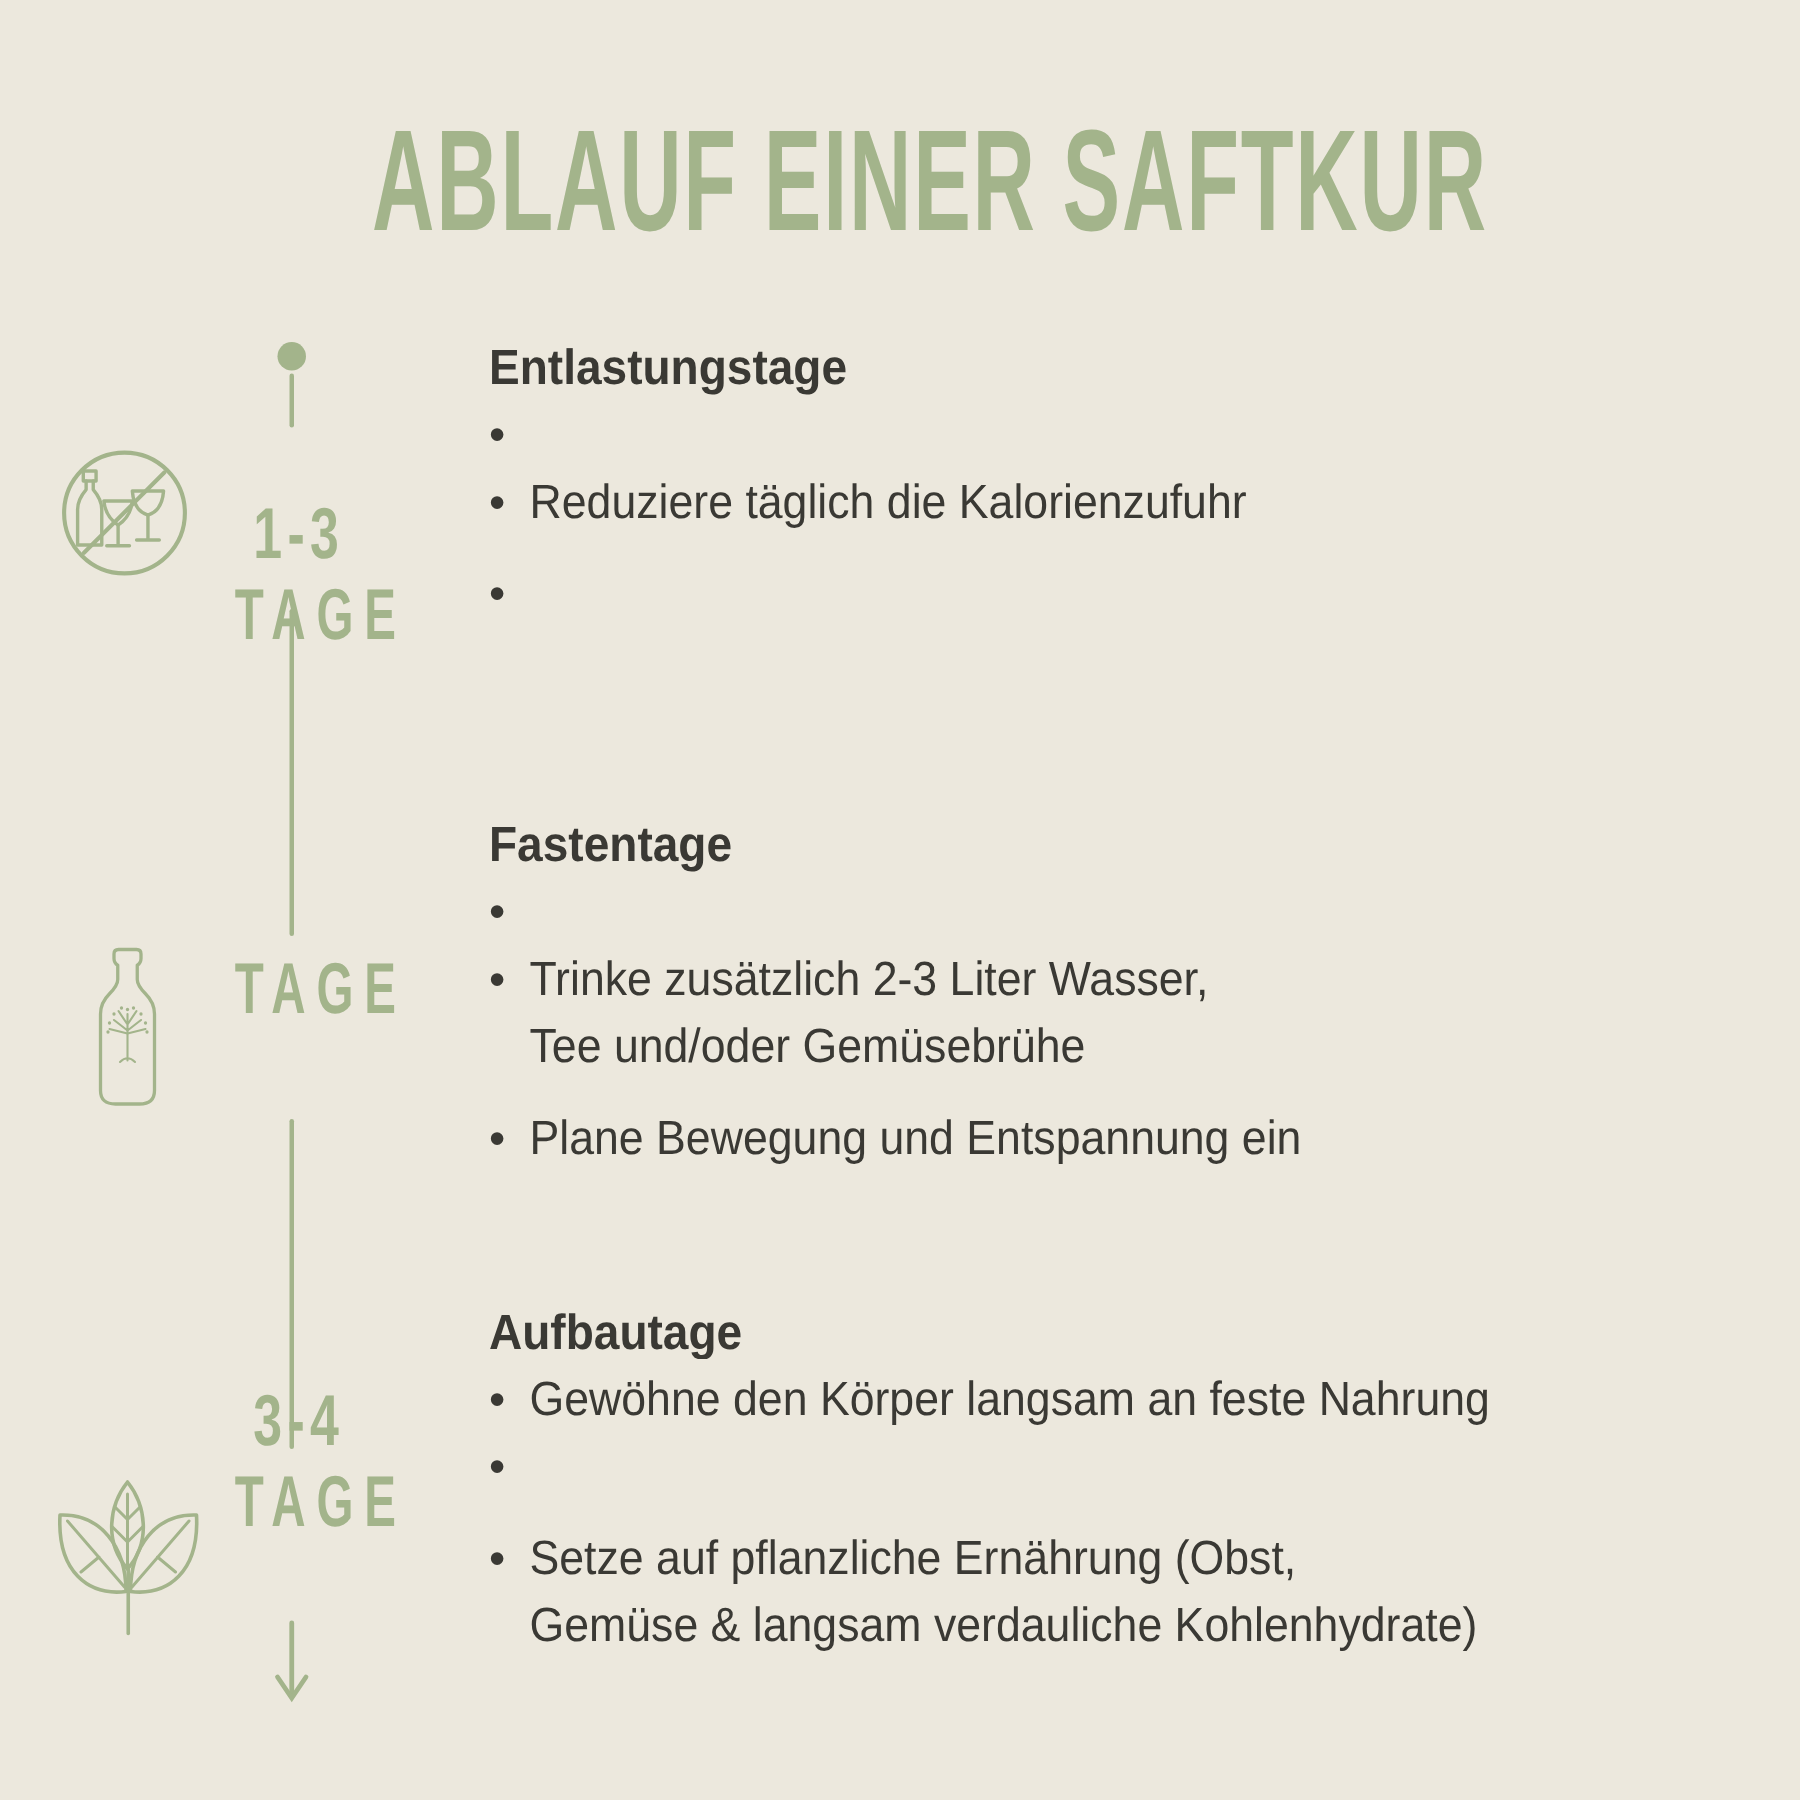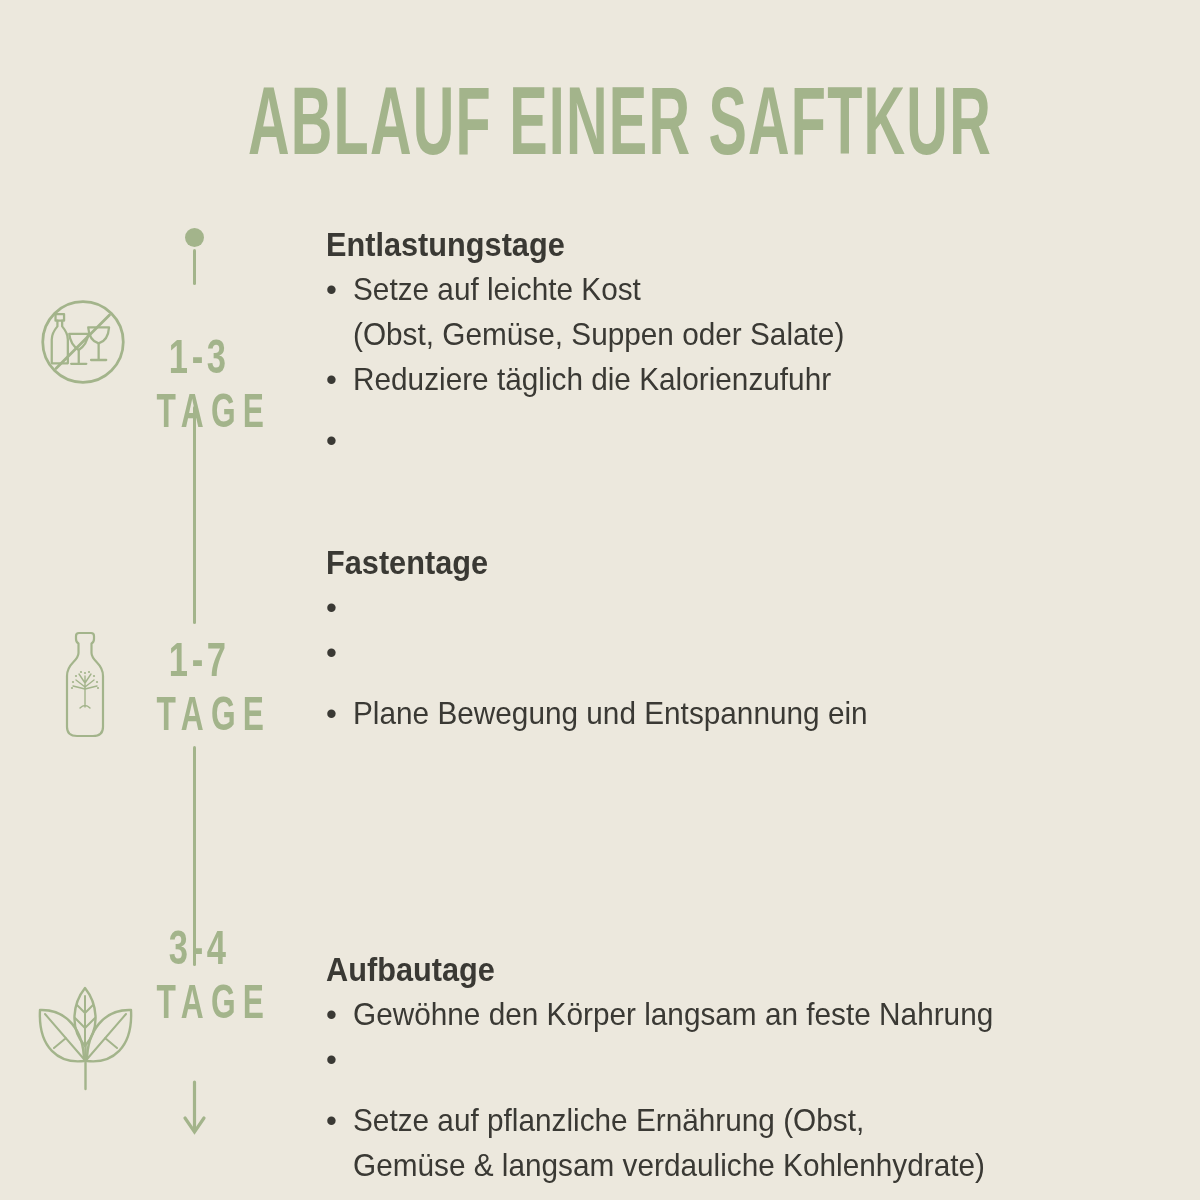--- a/index.html
+++ b/index.html
@@ -51,21 +51,21 @@
   
   .icon{position:absolute;}
   .icon svg{display:block;}
   .icon.i1{left:38px;top:297px;}
   .icon.i2{left:62px;top:630px;}
   .icon.i3{left:33px;top:983px;}
   
   .content{position:absolute;left:326px;width:860px;color:var(--text);}
   .content.c1{top:222px;}
   .content.c2{top:540px;}
-  .content.c3{top:947px;}
+  .content.c3{top:865px;}
   .content h2{
     font-size:33px;line-height:45px;font-weight:bold;white-space:nowrap;
     transform:scaleX(0.93);transform-origin:0 50%;
   }
   .content ul{list-style:none;}
   .content li{display:flex;}
   .content li.spaced{margin-top:16px;}
   .marker{width:27px;flex:0 0 27px;font-size:31px;line-height:45px;}
   .lines{display:block;}
   .line{
@@ -105,24 +105,20 @@
   </div>
   <div class="duration d1">
     <span class="row"><span class="num">1-3</span></span>
     <span class="row"><span class="unit">TAGE</span></span>
   </div>
   <div class="content c1">
     <h2>Entlastungstage</h2>
     <ul>
         <li>
           <span class="marker">•</span>
-          <span class="lines">
-            <span class="line">Setze auf leichte Kost</span>
-            <span class="line">(Obst, Gemüse, Suppen oder Salate)</span>
-          </span>
         </li>
         <li>
           <span class="marker">•</span>
           <span class="lines">
             <span class="line">Reduziere täglich die Kalorienzufuhr</span>
           </span>
         </li>
         <li class="spaced">
           <span class="marker">•</span>
         </li>
@@ -143,31 +139,34 @@
         <circle cx="23" cy="43" r="1.1"></circle>
           <circle cx="27" cy="42" r="1.1"></circle>
           <circle cx="32" cy="46" r="1.1"></circle>
         <circle cx="35" cy="52" r="1.1"></circle>
           <circle cx="10" cy="58" r="1.1"></circle>
           <circle cx="36" cy="58" r="1.1"></circle>
       </g>
     </svg>
   </div>
   <div class="duration d2">
-    <span class="row"><span class="num">1-7</span></span>
     <span class="row"><span class="unit">TAGE</span></span>
   </div>
   <div class="content c2">
     <h2>Fastentage</h2>
     <ul>
         <li>
           <span class="marker">•</span>
         </li>
         <li>
           <span class="marker">•</span>
+          <span class="lines">
+            <span class="line">Trinke zusätzlich 2-3 Liter Wasser,</span>
+            <span class="line">Tee und/oder Gemüsebrühe</span>
+          </span>
         </li>
         <li class="spaced">
           <span class="marker">•</span>
           <span class="lines">
             <span class="line">Plane Bewegung und Entspannung ein</span>
           </span>
         </li>
       </ul>
   </div>
 

